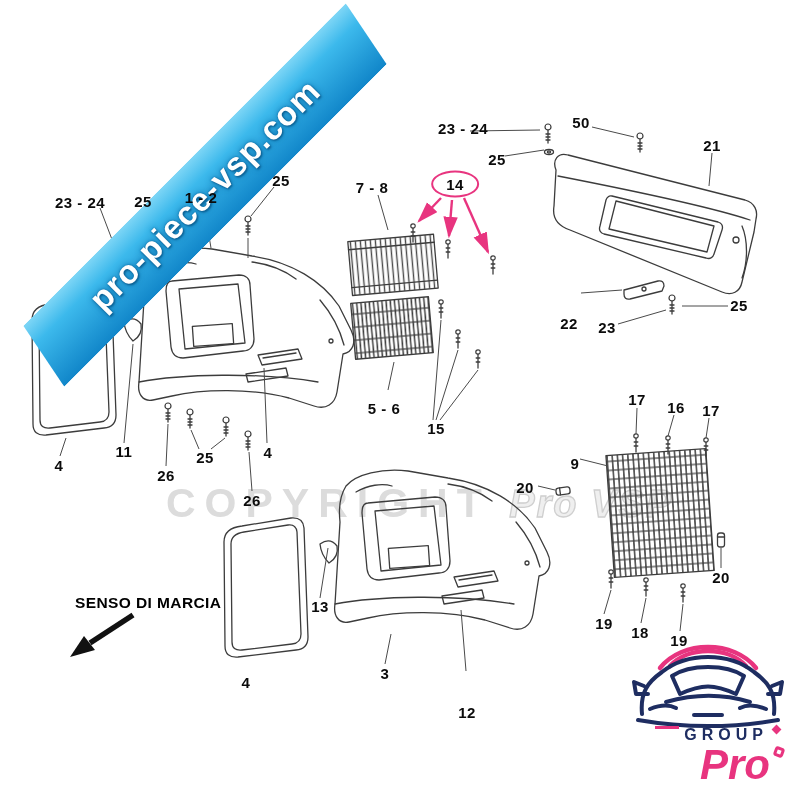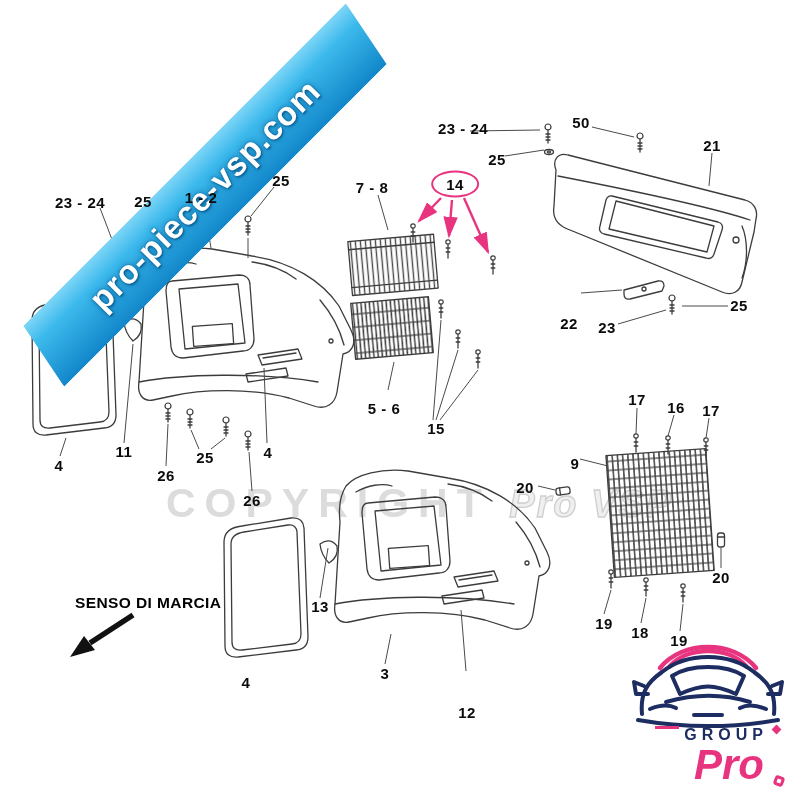--- a/index.html
+++ b/index.html
@@ -45,21 +45,21 @@
   #logo { position:absolute; right:16px; bottom:14px; z-index:4; display:flex;
           flex-direction:column; align-items:flex-end; }
   #logo svg { display:block; margin-bottom:-8px; }
   .navy-stroke { stroke:var(--logo-navy); stroke-width:4; fill:none; stroke-linecap:round; stroke-linejoin:round; }
   .pink-stroke { stroke:var(--logo-pink); stroke-width:4.5; fill:none; stroke-linecap:round; }
   #logo .group-row { display:flex; align-items:flex-start; gap:5px; color:var(--logo-navy);
                      font-size:16px; font-weight:bold; letter-spacing:5px; margin:0 4px 0 0; }
   .group-row .rule { width:24px; height:2.5px; background:var(--logo-pink); }
   .group-row .hex  { width:7px; height:7px; background:var(--logo-pink); transform:rotate(45deg); }
   #logo .pro { color:var(--logo-pink); font-size:42px; font-weight:bold; font-style:italic;
-               line-height:1; display:flex; align-items:flex-end; gap:10px; }
+               line-height:1; display:flex; align-items:flex-start; gap:4px; }
   .pro .ring { width:10px; height:10px; border:3px solid var(--logo-pink); border-radius:3px;
                transform:rotate(20deg); margin-top:3px; }
   #logo .vsp { color:var(--logo-navy); font-size:47px; font-weight:bold; font-style:italic;
                line-height:.95; letter-spacing:1px; }
 </style>
 </head>
 <body>
 
 <div id="watermark">
   <span class="c1">COPYRIGHT</span>

